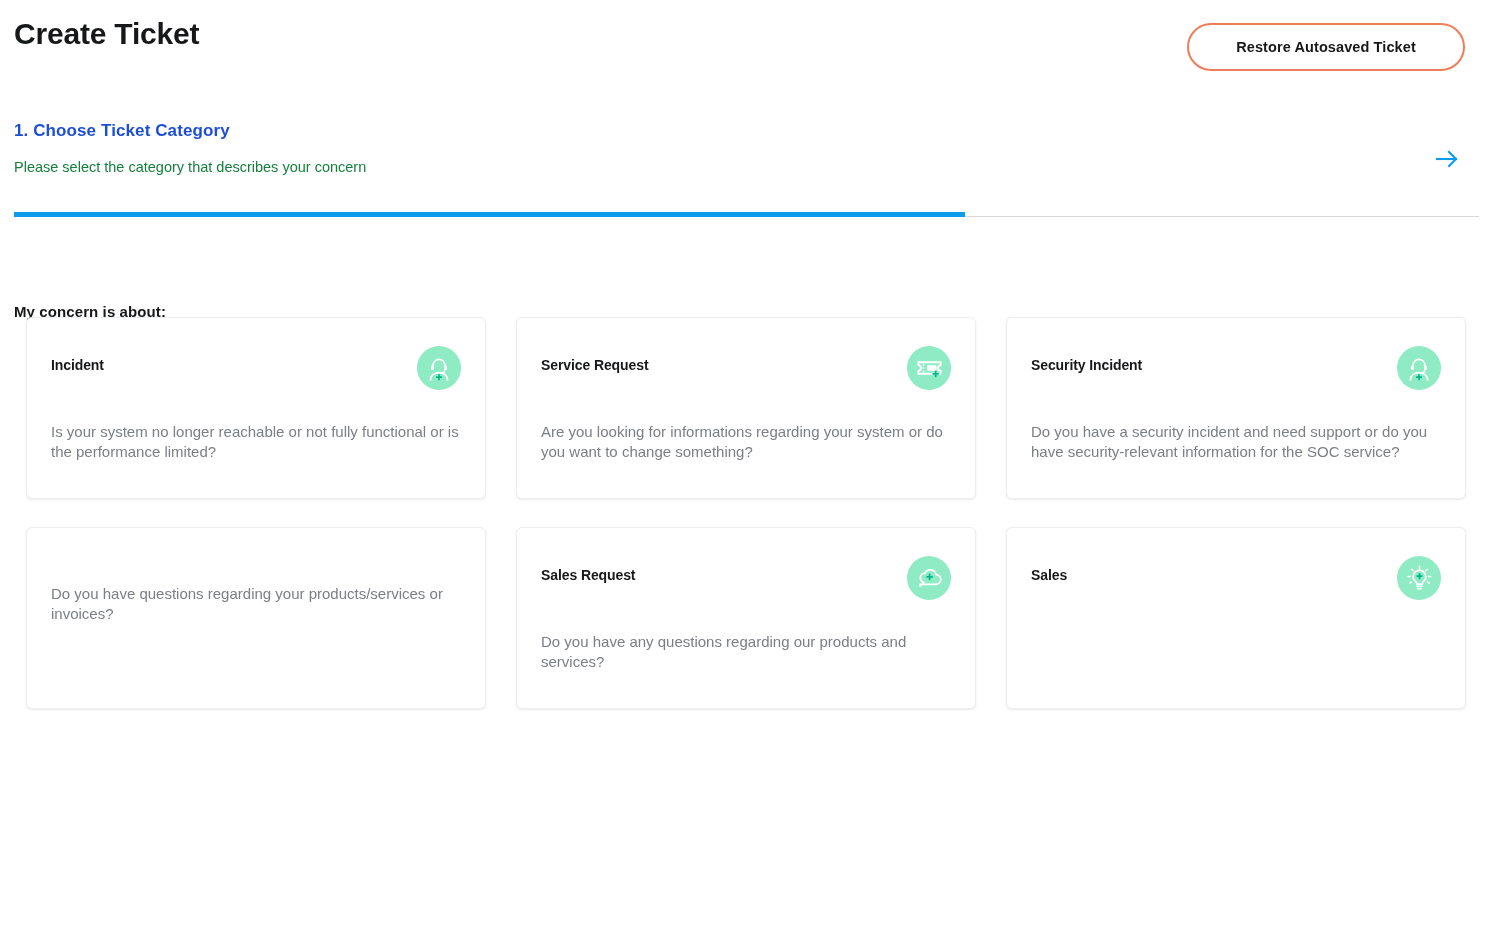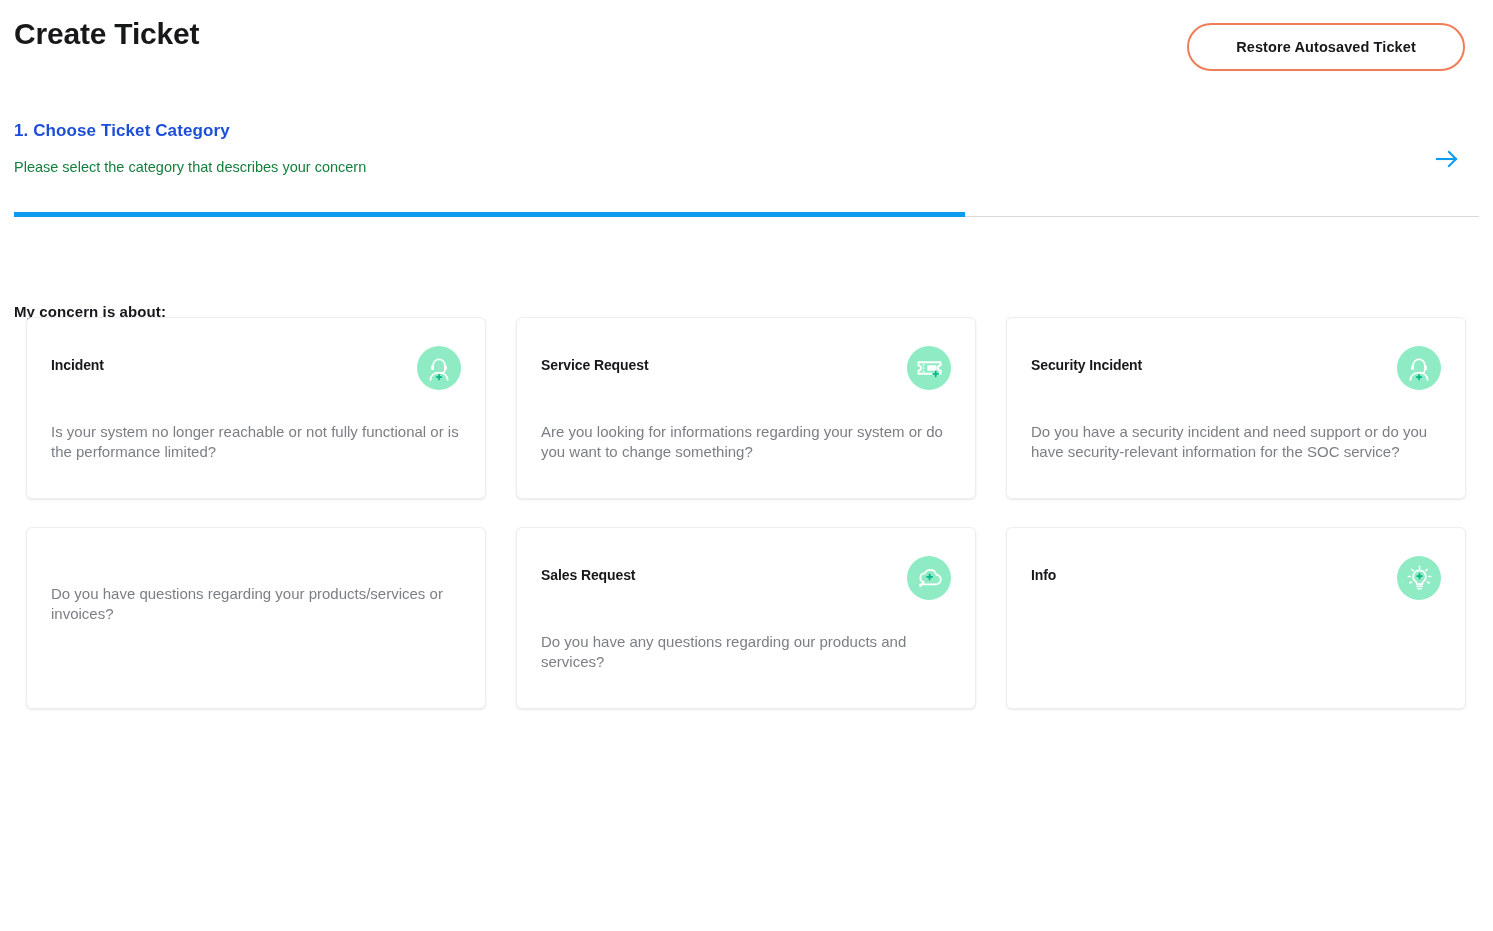--- a/index.html
+++ b/index.html
@@ -284,21 +284,21 @@
             <path d="M13.6 8.4v5.0M11.1 10.9h5.0" stroke="#00b887" stroke-width="1.8" stroke-linecap="round"></path>
           </svg>
         </div>
       </div>
       <p class="card-desc">Do you have any questions regarding our products and services?</p>
     </div>
 
 
     <div class="category-card">
       <div class="card-head">
-        <div class="card-title">Info</div>
+        <div class="card-title">Sales</div>
         <div class="card-icon">
           <svg width="27" height="27" viewBox="0 0 27 27" fill="none">
             <path d="M13.5 5.4a6.2 6.2 0 0 0-3.7 11.2c.6.5.9 1.2.9 1.9v.6h5.6v-.6c0-.7.3-1.4.9-1.9A6.2 6.2 0 0 0 13.5 5.4z" stroke="#ffffff" stroke-width="1.7" stroke-linejoin="round" fill="none"></path>
             <path d="M10.9 21.3h5.2M11.7 23.6h3.6" stroke="#ffffff" stroke-width="1.6" stroke-linecap="round"></path>
             <path d="M13.5 1.2v2.2M5.8 4.2l1.5 1.6M21.2 4.2l-1.5 1.6M2.2 11.6h2.2M22.6 11.6h2.2M3.7 18.0l1.9-1.0M23.3 18.0l-1.9-1.0" stroke="#ffffff" stroke-width="1.5" stroke-linecap="round"></path>
             <path d="M13.5 8.8v4.6M11.2 11.1h4.6" stroke="#00b887" stroke-width="1.8" stroke-linecap="round"></path>
           </svg>
         </div>
       </div>
     </div>

